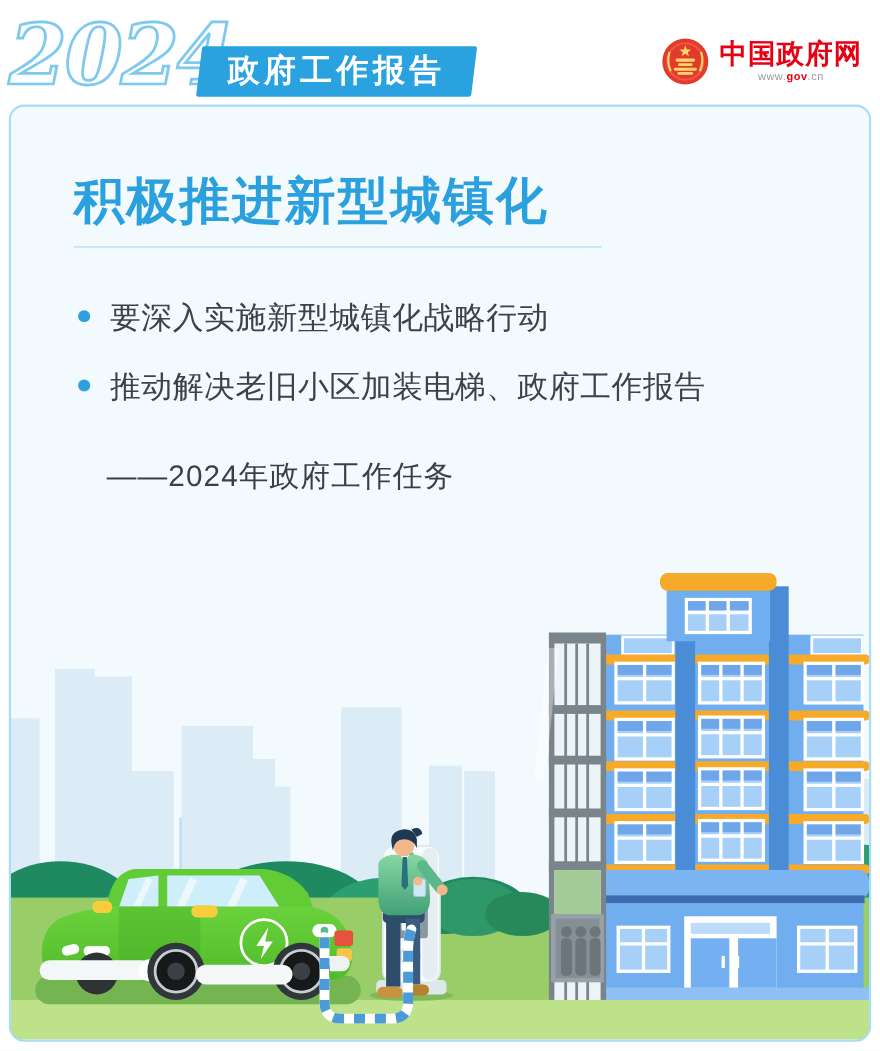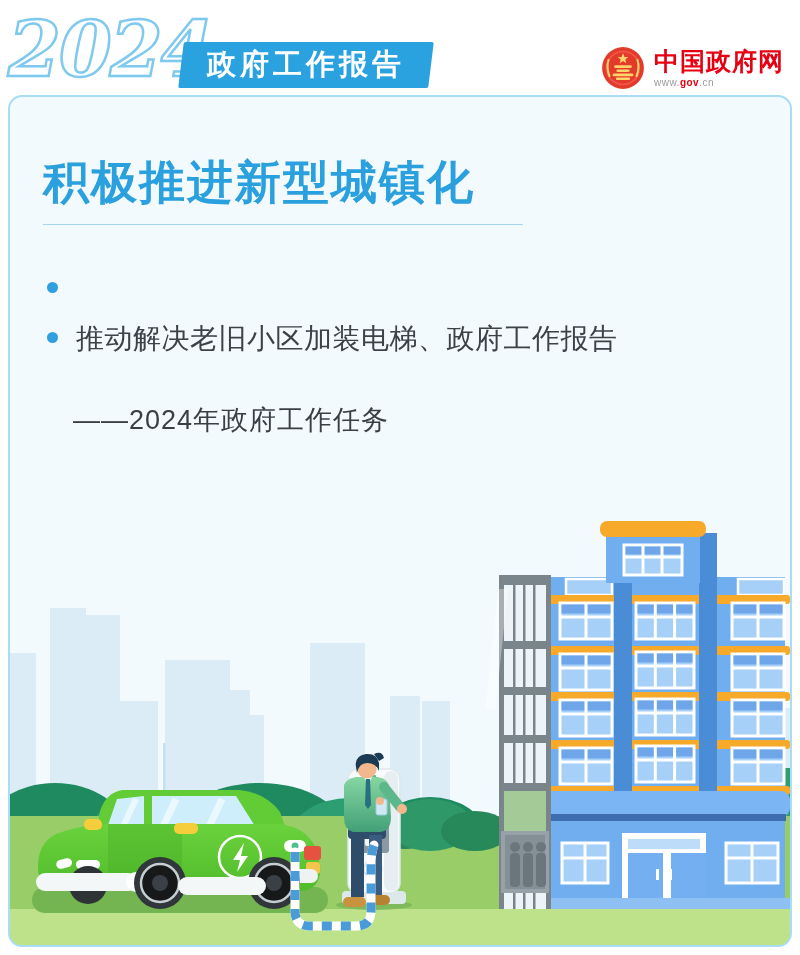--- a/index.html
+++ b/index.html
@@ -17,31 +17,31 @@
   }
   .badge{
     position:absolute;left:181px;top:42px;height:46px;
     background:#2aa2df;transform:skewX(-7deg);border-radius:2px;
     display:flex;align-items:center;padding:0 26px;
   }
   .badge-text{
     transform:skewX(7deg);color:#ffffff;font-weight:bold;font-size:29px;
     letter-spacing:4px;white-space:nowrap;
   }
-  .logo{position:absolute;right:16px;top:46px;display:flex;align-items:center;gap:9px;}
+  .logo{position:absolute;right:16px;top:34px;display:flex;align-items:center;gap:9px;text-align:center;}
   .logo-name{color:#e60012;font-weight:bold;font-size:25px;letter-spacing:1px;line-height:1.1;}
   .logo-url{color:#9a9a9a;font-size:10px;letter-spacing:.5px;margin-top:2px;}
   .logo-url .red{color:#e60012;font-weight:bold;}
   
   .card{
     position:absolute;top:95px;left:8px;right:8px;bottom:8px;
     background:#f3fafd;border:2px solid #a9dcf5;border-radius:14px;
     overflow:hidden;
   }
-  .card-content{position:relative;z-index:2;padding:0 60px 0 33px;}
+  .card-content{position:relative;z-index:2;padding:0 60px 0 33px;margin-left:24px;}
   .card-title{
     margin:60px 0 0 0;font-size:46px;font-weight:bold;color:#2aa0de;
     letter-spacing:2px;line-height:1.1;
   }
   .title-divider{width:480px;border:0;border-top:1px solid #a5d6ef;margin:16px 0 0 0;}
   .bullets{list-style:none;margin:46px 0 0 0;padding:0;}
   .bullet-row{display:flex;align-items:flex-start;margin-bottom:28px;}
   .bullet-dot{
     width:11px;height:11px;border-radius:50%;background:#2f9fe0;
     margin:11px 18px 0 4px;flex:none;
@@ -79,20 +79,21 @@
   </div>
 </div>
 
 <div class="card">
   <div class="card-content">
     <h1 class="card-title">积极推进新型城镇化</h1>
     <hr class="title-divider">
     <ul class="bullets">
       <li class="bullet-row">
         <span class="bullet-dot"></span>
+        <span class="bullet-text">要深入实施新型城镇化战略行动</span>
       </li>
       <li class="bullet-row">
         <span class="bullet-dot"></span>
         <span class="bullet-text">推动解决老旧小区加装电梯、政府工作报告</span>
       </li>
     </ul>
     <p class="attribution">——2024年政府工作任务</p>
   </div>
 
   <div class="illustration">

